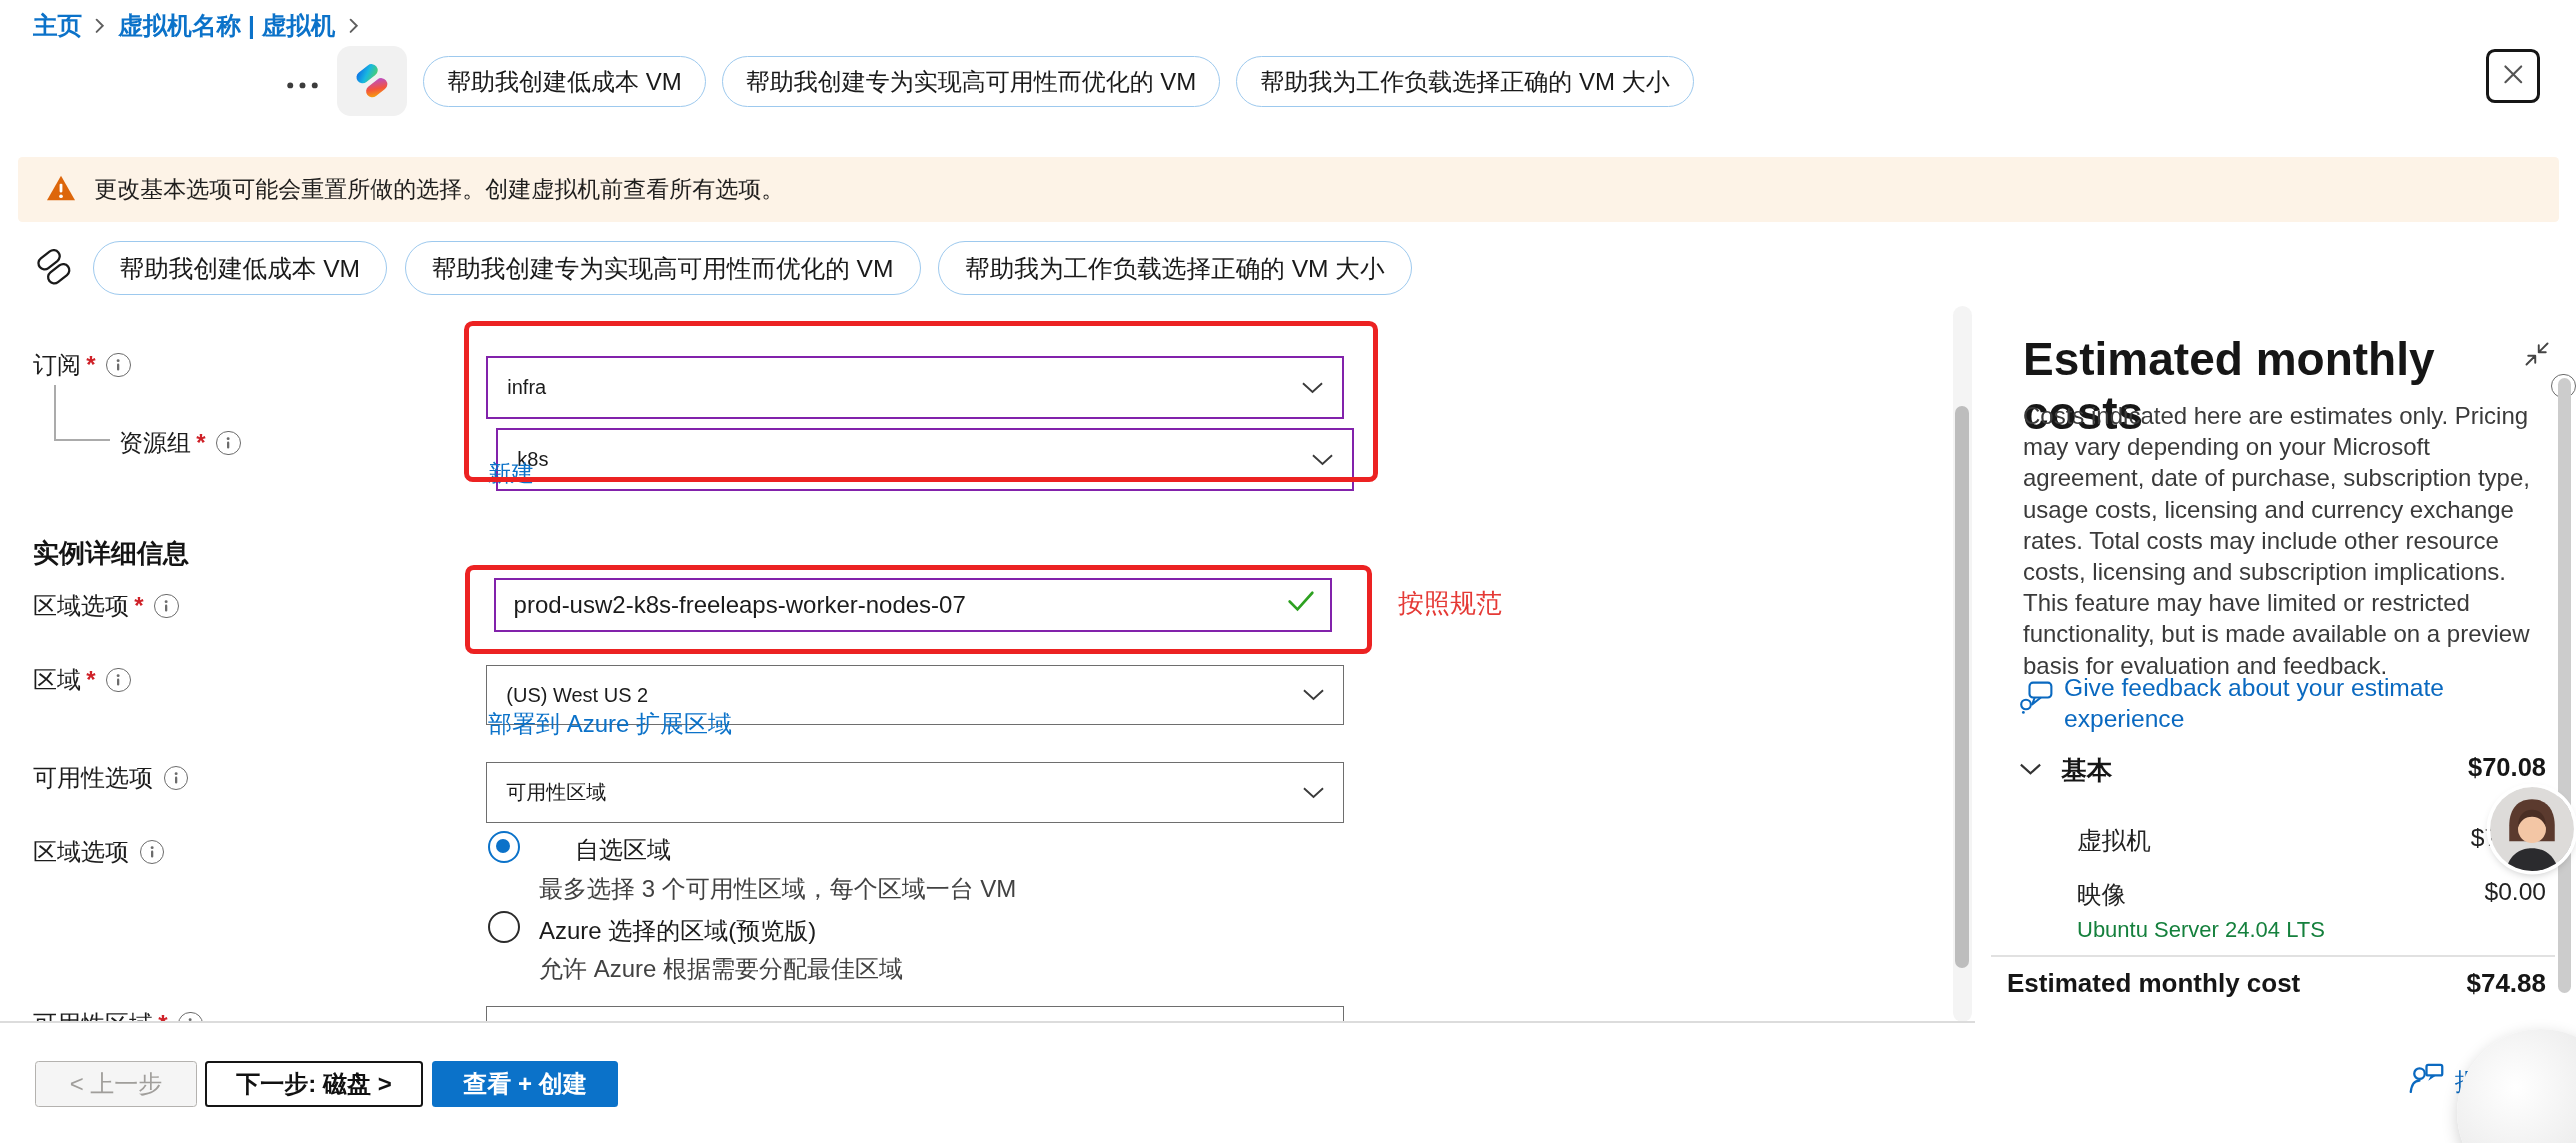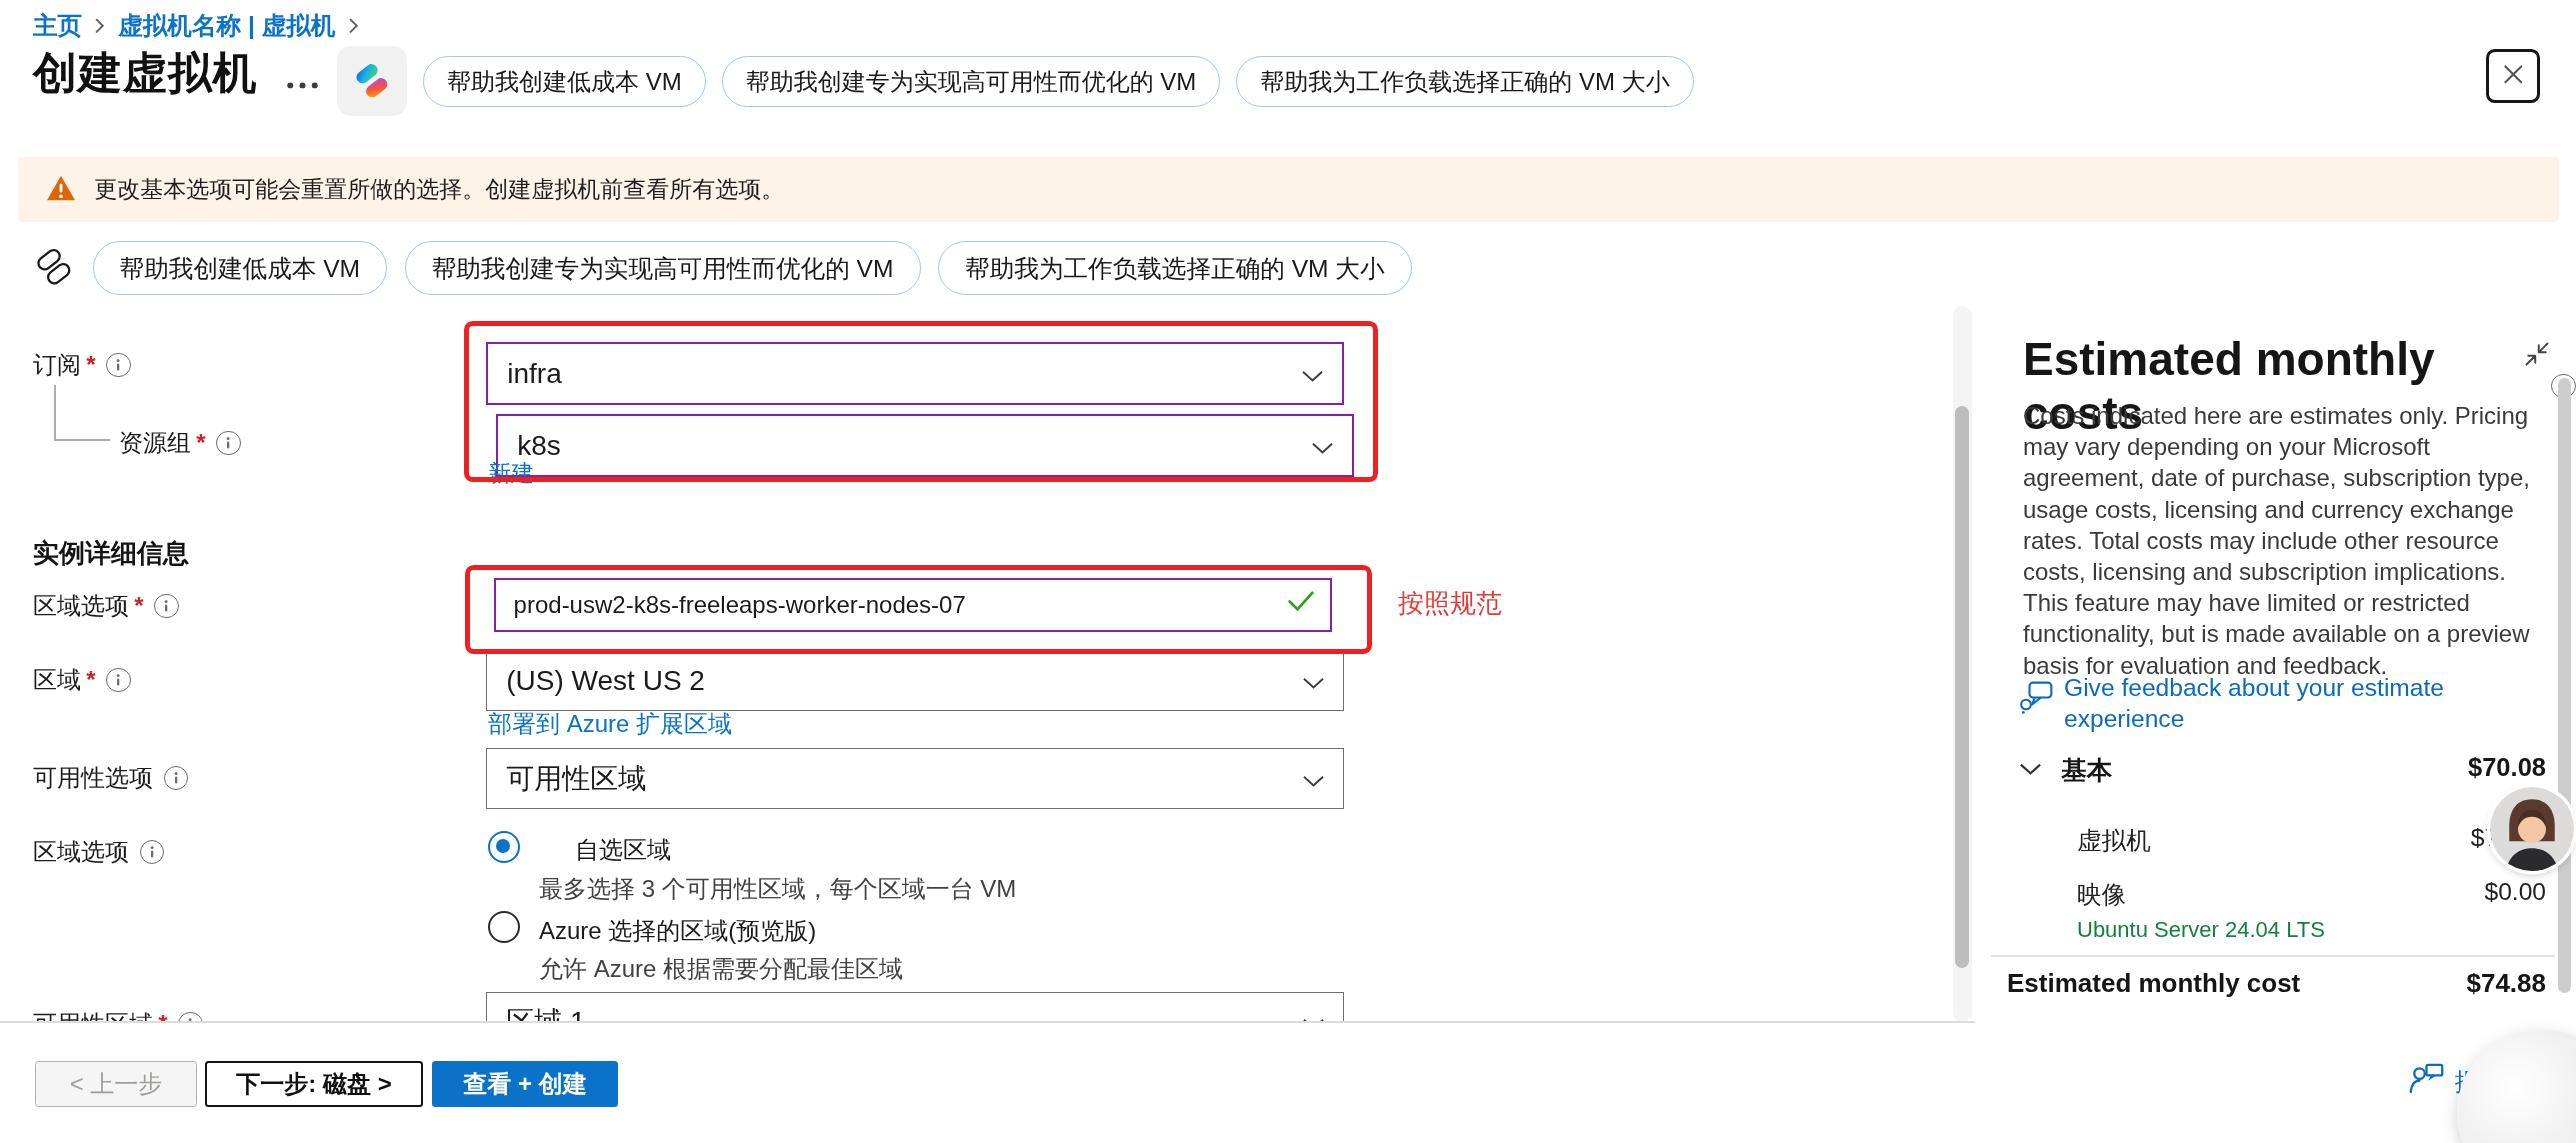--- a/index.html
+++ b/index.html
@@ -24,21 +24,21 @@
   .banner-text{font-size:23px;color:#201f1e;margin-left:17.6px;}
 
   
   .pill-row2{position:absolute;left:33px;top:241px;display:flex;gap:17.6px;align-items:center;}
   .pill2{display:inline-flex;align-items:center;height:54px;padding:0 26px;border:1.8px solid #9dc9ee;border-radius:27px;background:#fff;font-size:24.6px;color:#1a1a1a;white-space:nowrap;}
 
   
   .flabel{position:absolute;font-size:24px;color:#1c1c1c;display:flex;align-items:center;white-space:nowrap;}
   .req{color:#cf2128;margin-left:5.3px;font-weight:700;}
   .info{width:24.6px;height:24.6px;border:1.8px solid #6b6b6b;border-radius:50%;display:inline-flex;align-items:center;justify-content:center;margin-left:10.5px;box-sizing:border-box;flex:none;}
-  .combo{position:absolute;box-sizing:border-box;border:1.8px solid #6e6e6e;background:#fff;display:flex;align-items:center;padding:0 19.3px;font-size:28px;color:#1b1b1b;}
+  .combo{position:absolute;box-sizing:border-box;border:1.8px solid #6e6e6e;background:#fff;display:flex;align-items:center;padding:0 19.3px;font-size:20px;color:#1b1b1b;margin-top:14px;}
   .combo .chev{position:absolute;right:17.6px;top:50%;transform:translateY(-50%);}
   .combo.purple{border:2.6px solid #8222ab;}
   .blue-link{position:absolute;font-size:23px;color:#0b72c9;cursor:pointer;white-space:nowrap;}
   .section-h{position:absolute;left:33px;font-size:26px;font-weight:700;color:#141414;}
   .connector{position:absolute;left:54px;top:385px;width:54px;height:54px;border-left:2.6px solid #ababab;border-bottom:2.6px solid #ababab;}
   .red-box{position:absolute;border:5.3px solid #ec2222;border-radius:8.8px;z-index:6;pointer-events:none;}
   .red-note{position:absolute;font-size:26px;color:#e53935;white-space:nowrap;}
   .vm-input{position:absolute;box-sizing:border-box;border:2.6px solid #8222ab;background:#fff;font-size:24px;color:#1b1b1b;padding:0 17.6px;outline:none;font-family:inherit;}
   .check-ic{position:absolute;z-index:7;}
   .radio{position:absolute;width:32px;height:32px;border-radius:50%;box-sizing:border-box;background:#fff;}
@@ -109,21 +109,20 @@
         </svg>
     </span>
     <span class="crumb">虚拟机名称 | 虚拟机</span>
     <span class="crumb-sep">
       <svg width="11.4" height="17.6" viewBox="0 0 13 20">
           <path d="M3 3 L10 10 L3 17" fill="none" stroke="#5f5f5f" stroke-width="2.2" stroke-linecap="round"></path>
         </svg>
     </span>
   </div>
 
-  <div class="page-title">创建虚拟机</div>
   <div class="more-btn">
     <svg width="35" height="8.8" viewBox="0 0 40 10">
         <circle cx="6" cy="5" r="3.4" fill="#3c3c3c"></circle>
         <circle cx="20" cy="5" r="3.4" fill="#3c3c3c"></circle>
         <circle cx="34" cy="5" r="3.4" fill="#3c3c3c"></circle>
       </svg>
   </div>
   <div class="copilot-btn">
     <svg width="42" height="42" viewBox="0 0 48 48">
       <rect x="5" y="9" width="27" height="14" rx="7" transform="rotate(-38 18 16)" fill="url(#cg1)"></rect>

